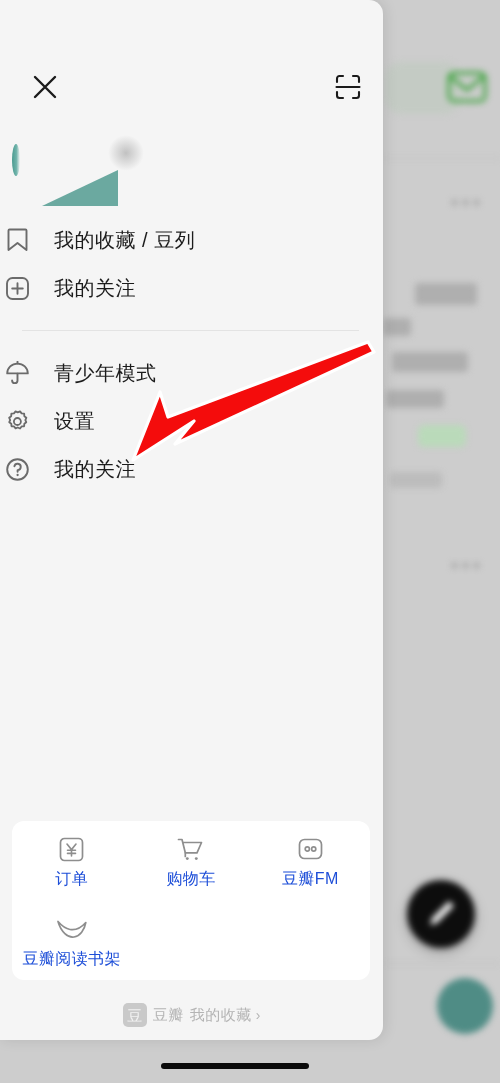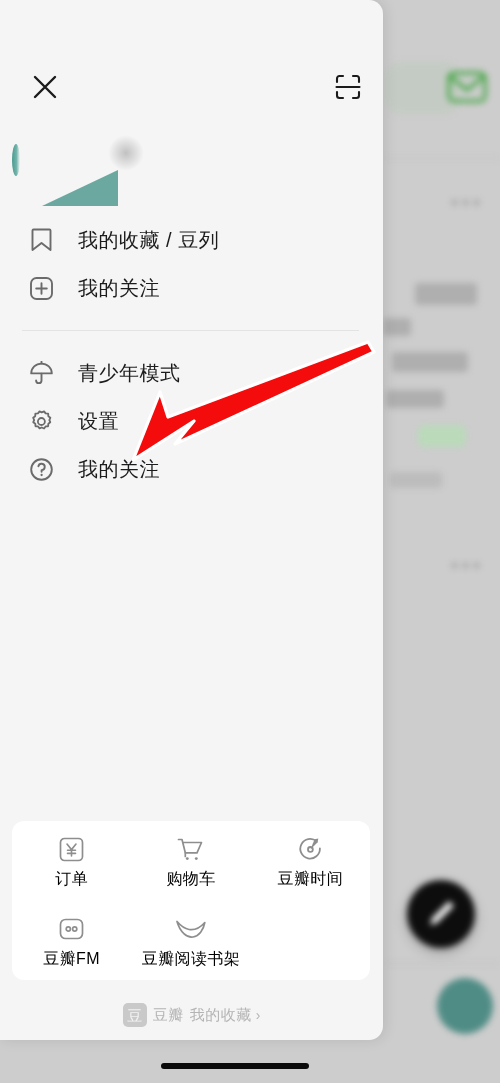--- a/index.html
+++ b/index.html
@@ -110,21 +110,20 @@
   #profile-blur{
     position:absolute; left:108px; top:5px; width:36px; height:36px;
     border-radius:50%;
     background:radial-gradient(circle,rgba(130,130,130,.45) 0%,rgba(245,245,245,0) 70%);
   }
 
   
   #menu{ position:absolute; left:0; top:216px; width:383px; }
   .menu-item{
     position:relative; height:48px; display:flex; align-items:center;
-    padding-left:24px;
   }
   .menu-icon{
     width:34px; height:34px; display:flex; align-items:center; justify-content:center;
     flex:0 0 34px;
   }
   .menu-label{
     margin-left:20px; font-size:20px; color:#1c1c1c; letter-spacing:.5px;
     line-height:1;
   }
   #menu-divider{
@@ -138,21 +137,21 @@
   }
   #grid{
     width:100%; height:100%;
     display:grid; grid-template-columns:repeat(3,1fr); grid-template-rows:repeat(2,1fr);
   }
   .grid-cell{
     display:flex; flex-direction:column; align-items:center; justify-content:center;
     gap:7px;
   }
   .grid-icon{ height:30px; display:flex; align-items:center; justify-content:center; }
-  .grid-label{ font-size:16px; color:#000000; line-height:1; letter-spacing:.4px; }
+  .grid-label{ font-size:16px; color:#1d4ed8; line-height:1; letter-spacing:.4px; }
 
   
   #drawer-footer{
     position:absolute; left:0; top:995px; width:383px; height:40px;
     display:flex; align-items:center; justify-content:center; gap:6px;
   }
   #footer-logo{
     width:24px; height:24px; border-radius:5px; background:#c9c9c9;
     display:flex; align-items:center; justify-content:center;
     color:#f2f2f2; font-size:15px; line-height:1;
@@ -326,30 +325,20 @@
             <path d="M2.5 3.5 H6 L9.3 16.8 H21 L25.5 6.5 H7.2" fill="none" stroke="#8e8e8e" stroke-width="1.7" stroke-linecap="round" stroke-linejoin="round"></path>
             <path d="M9.3 16.8 L9.3 20.5" fill="none" stroke="#8e8e8e" stroke-width="1.7" stroke-linecap="round"></path>
             <circle cx="11.3" cy="22.6" r="1.45" fill="#8e8e8e"></circle>
             <circle cx="20.3" cy="22.6" r="1.45" fill="#8e8e8e"></circle>
           </svg>
         </span>
         <span class="grid-label">购物车</span>
       </div>
 
 
-      <div class="grid-cell">
-        <span class="grid-icon">
-          <svg width="27" height="27" viewBox="0 0 27 27">
-            <path d="M19.6 5.4 A9.8 9.8 0 1 0 22.9 12.4" fill="none" stroke="#8e8e8e" stroke-width="1.8" stroke-linecap="round"></path>
-            <path d="M13.4 13.4 L20.6 6.3 L21.3 2.6 L17.6 3.3 Z" fill="#8e8e8e"></path>
-            <circle cx="13.4" cy="13.4" r="2.4" fill="none" stroke="#8e8e8e" stroke-width="1.8"></circle>
-          </svg>
-        </span>
-        <span class="grid-label">豆瓣时间</span>
-      </div>
 
       <div class="grid-cell">
         <span class="grid-icon">
           <svg width="27" height="24" viewBox="0 0 27 24">
             <rect x="2.5" y="2.5" width="22" height="19" rx="5" ry="5" fill="none" stroke="#8e8e8e" stroke-width="1.7"></rect>
             <circle cx="10.3" cy="12" r="2.1" fill="none" stroke="#8e8e8e" stroke-width="1.7"></circle>
             <circle cx="16.7" cy="12" r="2.1" fill="none" stroke="#8e8e8e" stroke-width="1.7"></circle>
           </svg>
         </span>
         <span class="grid-label">豆瓣FM</span>

